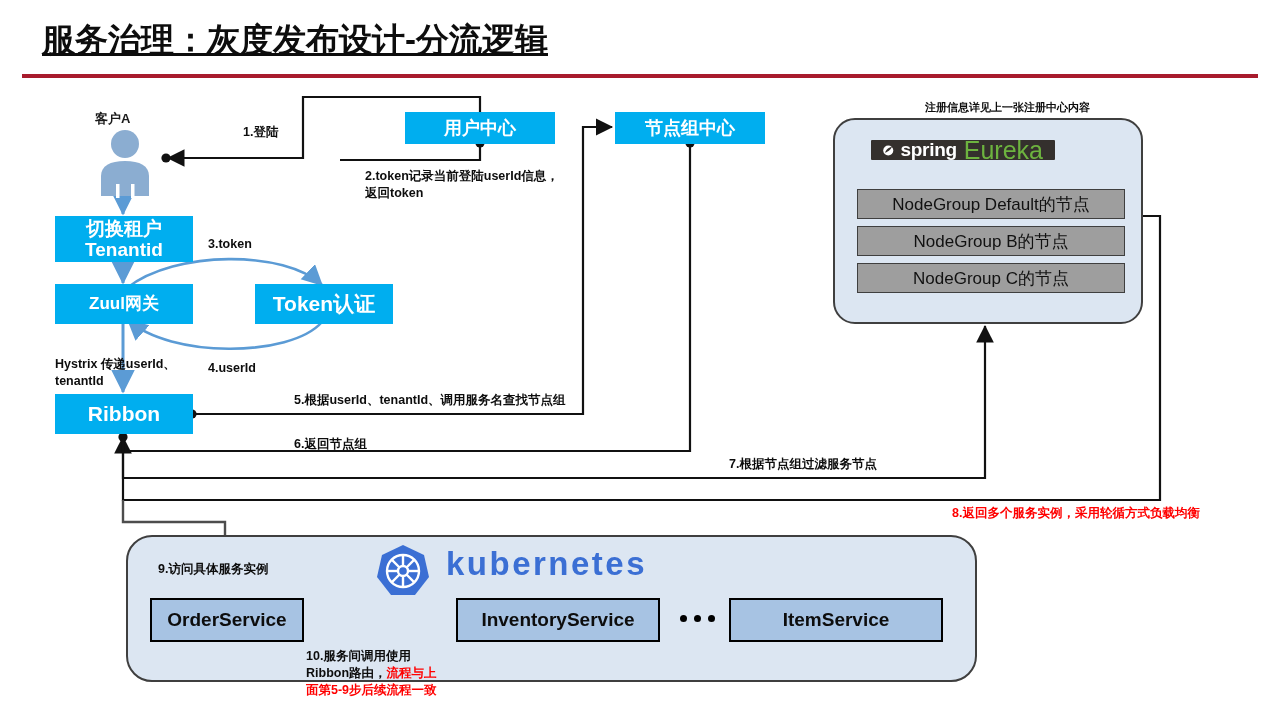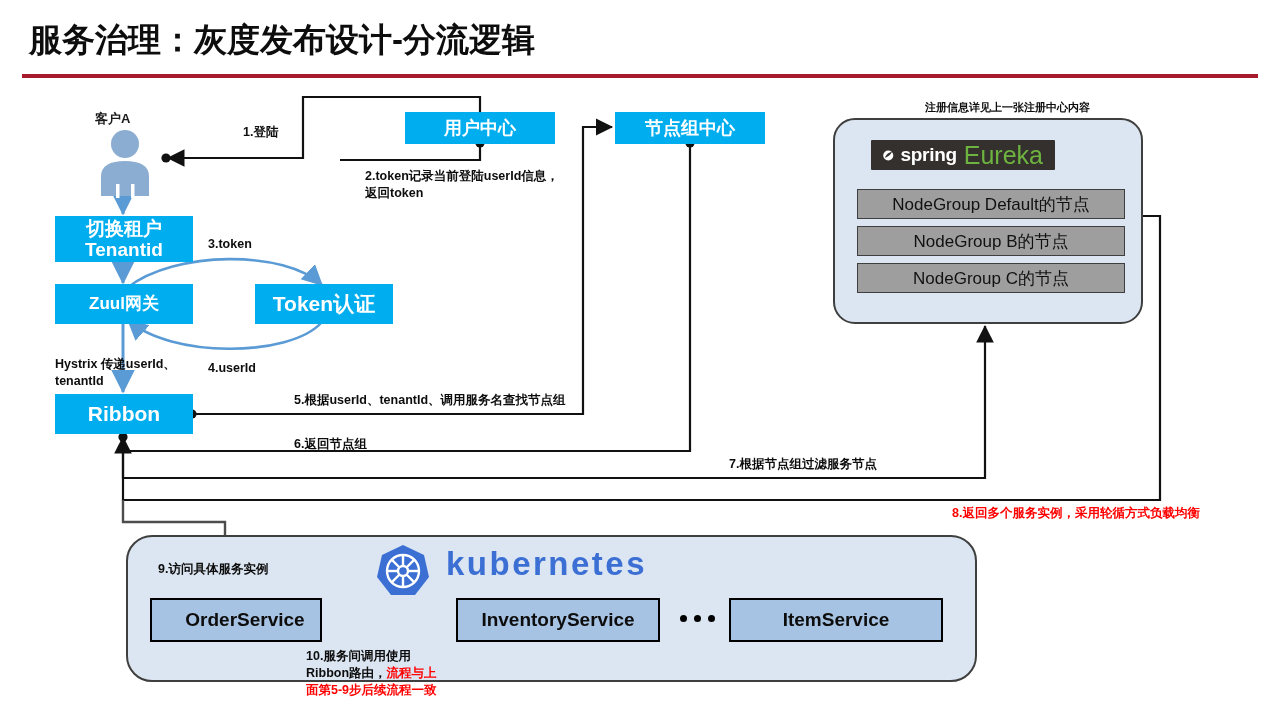--- a/index.html
+++ b/index.html
@@ -5,23 +5,23 @@
   html,body{margin:0;padding:0;}
   body{
     width:1280px;height:720px;background:#ffffff;
     font-family:"Liberation Sans","DejaVu Sans",sans-serif;
     overflow:hidden;position:relative;
   }
   #stage{position:absolute;left:0;top:0;width:1280px;height:720px;}
 
   
   .page-title{
-    position:absolute;left:29px;top:18px;
+    position:absolute;left:42px;top:18px;
     font-size:33px;font-weight:bold;color:#0d0d0d;
-    letter-spacing:0px;white-space:nowrap;
+    letter-spacing:0px;white-space:nowrap;text-decoration:underline;
   }
   .title-rule{
     position:absolute;left:22px;top:74px;width:1236px;height:4px;
     background:#a81b2d;
   }
 
   
   #wires{position:absolute;left:0;top:0;width:1280px;height:720px;pointer-events:none;}
 
   
@@ -178,21 +178,21 @@
   </div>
 
   <div class="cyan-box" style="left:615px;top:112px;width:150px;height:32px;font-size:18px;">
     <span>节点组中心</span>
   </div>
 
   <div class="panel-caption" style="left:925px;top:100px;">注册信息详见上一张注册中心内容</div>
 
   <div class="eureka-panel" style="left:833px;top:118px;width:306px;height:202px;"></div>
 
-  <div class="eureka-logo" style="left:871px;top:140px;width:160px;height:30px;">
+  <div class="eureka-logo" style="left:871px;top:140px;width:160px;height:20px;">
     <svg width="21" height="21" viewBox="0 0 21 21">
       <circle cx="10.5" cy="10.5" r="10" fill="#ffffff"></circle>
       <path d="M4,15 C7,6 14,4 18,3 C15,9 12,12 4,15 Z" fill="#34302d"></path>
     </svg>
     <span class="spring-word">spring</span>
     <span class="eureka-word">Eureka</span>
   </div>
 
   <div class="node-row" style="left:857px;top:189px;width:266px;height:28px;">
     <span>NodeGroup Default的节点</span>
@@ -217,21 +217,21 @@
       <line x1="34" y1="29" x2="45" y2="29"></line>
       <line x1="17.7" y1="17.7" x2="25.5" y2="25.5"></line>
       <line x1="32.5" y1="32.5" x2="40.3" y2="40.3"></line>
       <line x1="40.3" y1="17.7" x2="32.5" y2="25.5"></line>
       <line x1="25.5" y1="32.5" x2="17.7" y2="40.3"></line>
     </g>
   </svg>
 
   <div class="k8s-word" style="left:446px;top:545px;">kubernetes</div>
 
-  <div class="svc-box" style="left:150px;top:598px;width:150px;height:40px;padding-left:18px;">
+  <div class="svc-box" style="left:150px;top:598px;width:150px;height:40px;">
     <span>OrderService</span>
   </div>
 
   <div class="svc-box" style="left:456px;top:598px;width:200px;height:40px;">
     <span>InventoryService</span>
   </div>
 
   <div class="ellipsis-dots" style="left:680px;top:615px;">
     <i></i>
       <i></i>

